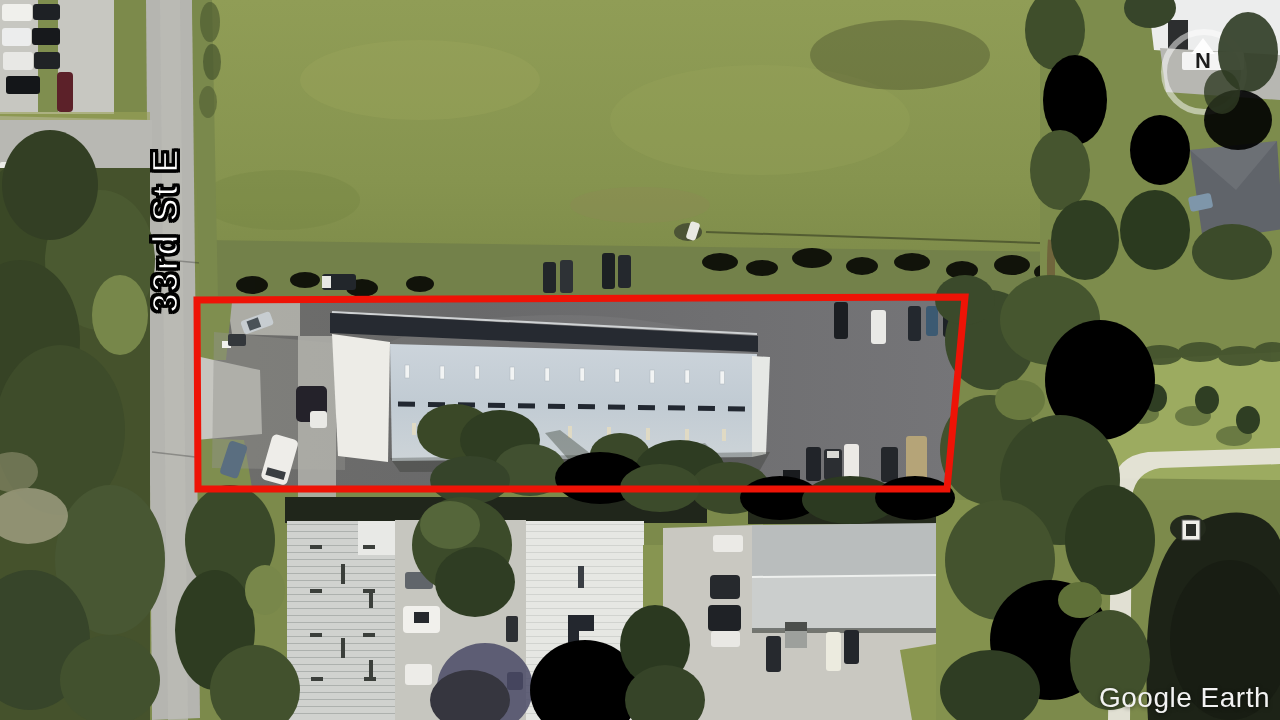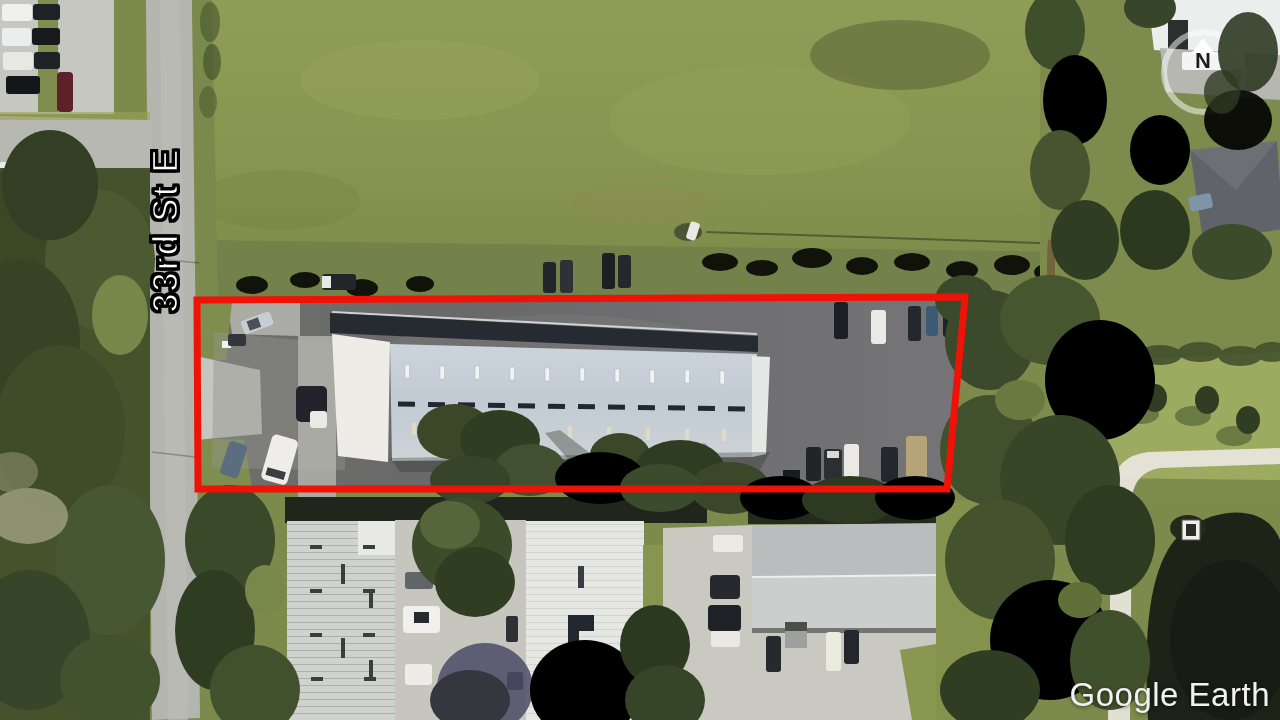--- a/index.html
+++ b/index.html
@@ -9,21 +9,21 @@
   .overlay-label{position:absolute;z-index:5;pointer-events:none;}
   .street-label{
     left:86px;top:212px;width:160px;text-align:center;
     transform:rotate(-90deg);transform-origin:center;
     font-size:36px;font-weight:bold;letter-spacing:1px;color:#fff;
     -webkit-text-stroke:2.5px #000;
     text-shadow:-2px 0 0 #000,2px 0 0 #000,0 -2px 0 #000,0 2px 0 #000,
                 -2px -2px 0 #000,2px 2px 0 #000,-2px 2px 0 #000,2px -2px 0 #000;
     white-space:nowrap;}
   .watermark{
-    right:10px;bottom:6px;font-size:33px;font-weight:400;color:#f2f2f2;
+    right:10px;bottom:6px;font-size:28px;font-weight:400;color:#f2f2f2;
     letter-spacing:.5px;text-shadow:0 1px 4px rgba(0,0,0,.55);}
   .compass-n{
     left:1186px;top:48px;width:34px;text-align:center;
     font-size:22px;font-weight:bold;color:#1c1c1c;
     text-shadow:0 0 2px rgba(255,255,255,.9);}
 </style>
 </head>
 <body>
 
 <div class="stage">

